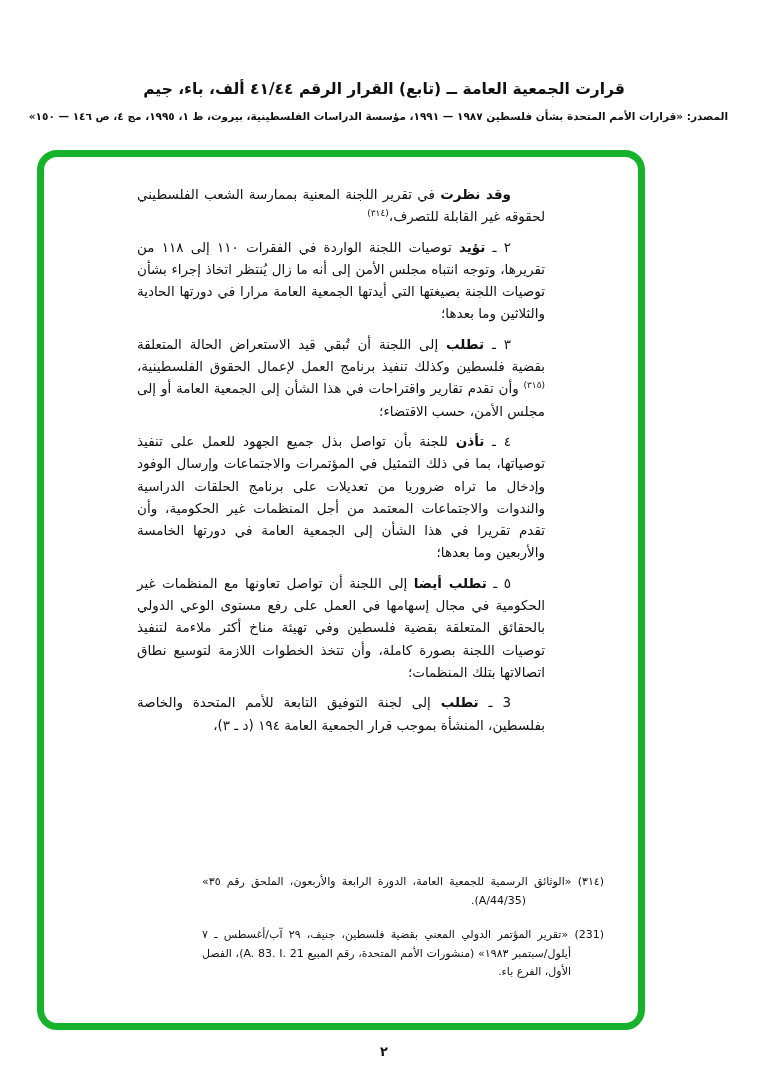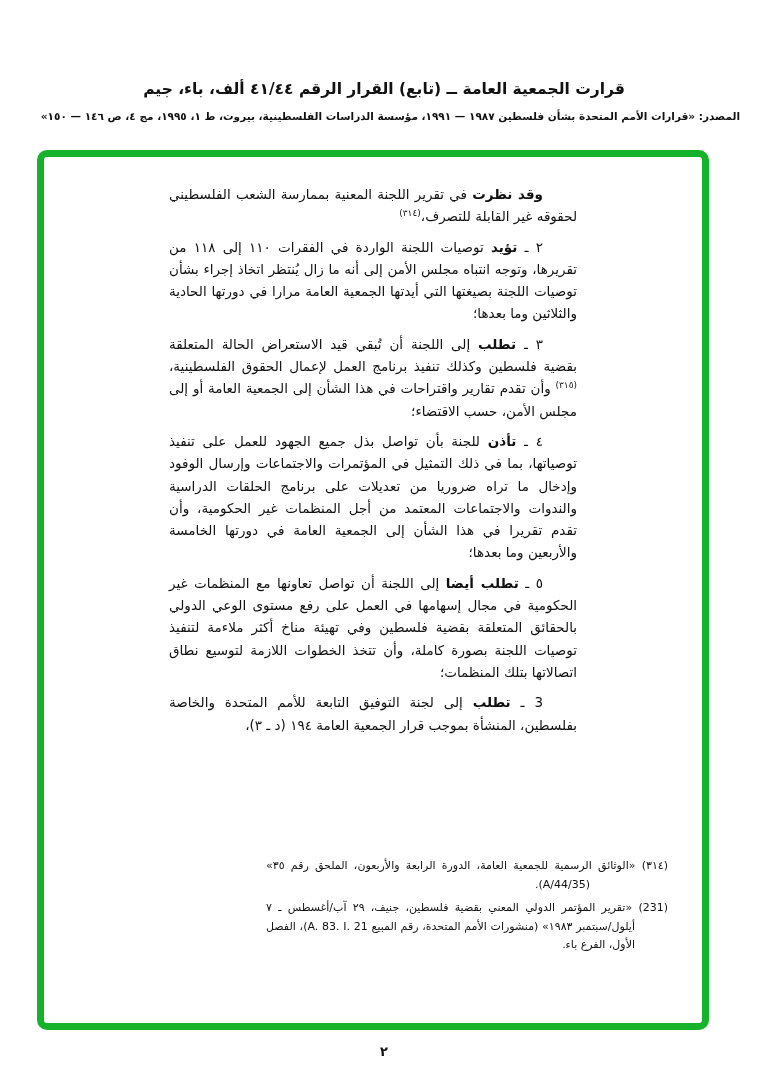--- a/index.html
+++ b/index.html
@@ -13,32 +13,32 @@
   }
   .header { padding-top: 68px; direction: rtl; }
   .doc-title {
     margin: 12px;
     text-align: center;
     font-size: 15.5px;
     font-weight: bold;
     letter-spacing: 0.2px;
   }
   .doc-source {
-    padding: 0 28px 0 30px;
+    padding: 0 40px 0 30px;
     text-align: right;
     font-size: 10.5px;
     font-weight: bold;
     white-space: nowrap;
   }
   .green-box {
     position: absolute;
     left: 37px; top: 150px;
-    width: 672px; height: 880px;
+    width: 608px; height: 880px;
     border: 7px solid #17b22c;
-    border-radius: 10px;
+    border-radius: 20px;
     box-sizing: border-box;
   }
   .body-col {
     direction: rtl;
     width: 408px;
     margin: 26px auto 0;
     font-size: 13.5px;
     line-height: 22.3px;
     text-align: justify;
   }
@@ -51,21 +51,21 @@
   }
   .footnotes {
     position: absolute;
     top: 700px; right: 34px;
     width: 402px;
     direction: rtl;
     font-size: 11px;
     line-height: 18.5px;
     text-align: justify;
   }
-  .footnote { margin: 0 0 5px; }
+  .footnote { margin: 16px 0 5px; }
   .footnote.fn-1 { padding-right: 78px; text-indent: -78px; }
   .footnote.fn-2 { padding-right: 33px; text-indent: -33px; }
   .page-number {
     position: absolute;
     top: 1044px; left: 0;
     width: 100%;
     text-align: center;
     font-size: 13px;
     font-weight: bold;
   }

